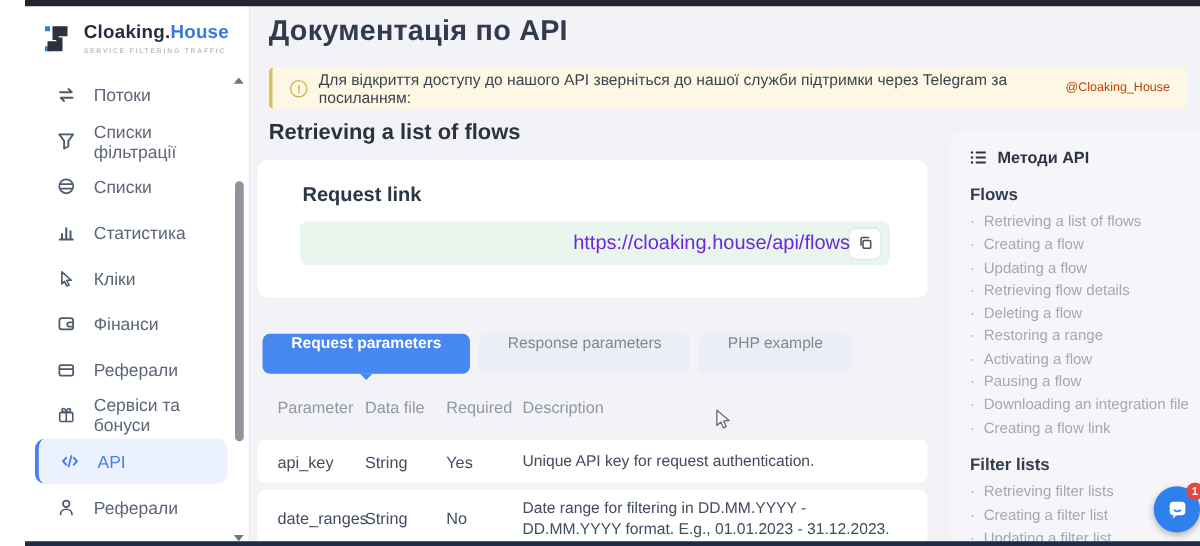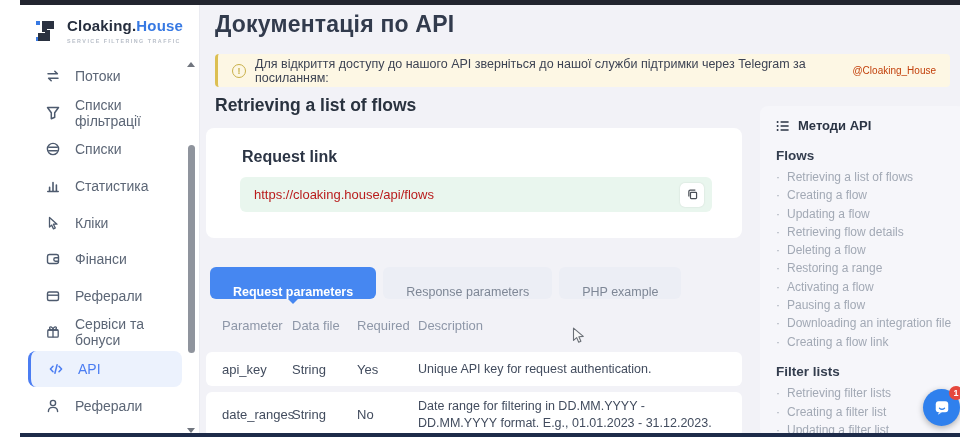--- a/index.html
+++ b/index.html
@@ -37,25 +37,25 @@
   .page-title { position:absolute; left:195px; top:11px; font-size:23px; font-weight:bold; color:#323b4d; letter-spacing:.2px; }
   .banner { position:absolute; left:195px; top:54px; width:735px; height:33px; background:#fdf7e4; border-left:3px solid #dcbf52; border-radius:4px; display:flex; align-items:center; padding:0 14px; gap:9px; }
   .banner-icon { width:14px; height:14px; border:1.3px solid #c9b14a; color:#c9b14a; border-radius:50%; font-size:9px; font-weight:bold; display:flex; align-items:center; justify-content:center; flex:0 0 14px; }
   .banner-text { font-size:12.5px; color:#3d4353; }
   .banner-link { font-size:10px; color:#c2410c; margin-left:5px; cursor:pointer; text-decoration:none; }
   .section-heading { position:absolute; left:195px; top:95px; font-size:17.5px; font-weight:bold; color:#29323f; }
 
   .request-card { position:absolute; left:186px; top:128px; width:536px; height:110px; background:#fff; border-radius:8px; }
   .request-card h3 { position:absolute; left:36px; top:20px; font-size:16px; font-weight:bold; color:#2c3545; }
   .url-field { position:absolute; left:34px; top:49px; width:472px; height:35px; background:#e9f6ee; border-radius:6px; display:flex; align-items:center; padding:0 8px 0 14px; }
-  .url-text { font-size:13px; color:#b91c1c; flex:1; cursor:text; }
+  .url-text { font-size:16px; color:#6d28d9; flex:1; cursor:text;text-align:right; }
   .copy-btn { width:24px; height:24px; background:#fff; border:none; border-radius:5px; display:flex; align-items:center; justify-content:center; cursor:pointer; color:#4a4f57; box-shadow:0 0 2px rgba(0,0,0,.12); }
 
   .tabs { position:absolute; left:190px; top:267px; display:flex; gap:7px; }
-  .tab { height:32px; display:flex; align-items:flex-end; padding:0 23px; border-radius:6px; background:#eceef5; color:#7e8796; font-size:12.5px; cursor:pointer; position:relative; white-space:nowrap; }
+  .tab { height:32px; display:flex; align-items:flex-start; padding:0 23px; border-radius:6px; background:#eceef5; color:#7e8796; font-size:12.5px; cursor:pointer; position:relative; white-space:nowrap; }
   .tab.active { background:#4687f1; color:#fff; font-weight:bold; }
   .tab-pointer { position:absolute; bottom:-5px; left:50%; margin-left:-5px; width:0; height:0; border-left:5px solid transparent; border-right:5px solid transparent; border-top:5px solid #4687f1; }
 
   .tbl-head, .tbl-row { display:grid; grid-template-columns:70px 65px 61px 1fr; padding:0 16px; align-items:center; width:536px; position:absolute; left:186px; }
   .tbl-head { top:306px; height:40px; color:#8e97a8; font-size:13px; line-height:1.2; }
   .tbl-row { background:#fff; border-radius:6px; font-size:13px; color:#424c5e; }
   .row-0 { top:352px; height:34px; }
   .row-1 { top:392px; height:45px; }
   .cell-desc { font-size:12.5px; line-height:1.3; padding-right:4px; }
 

